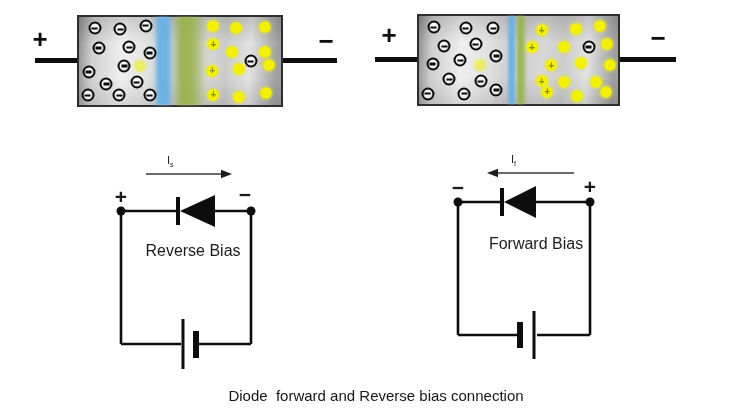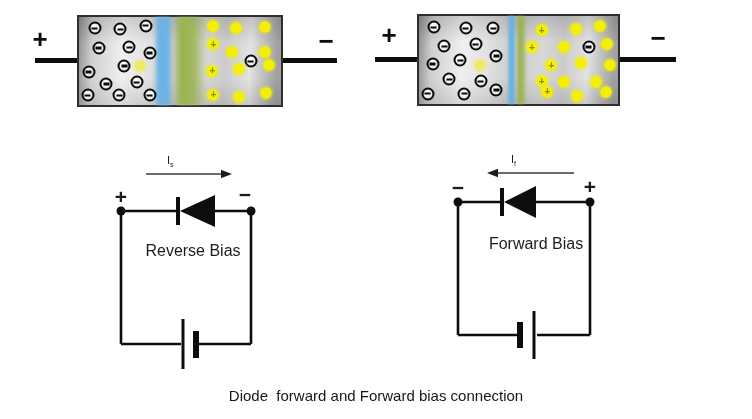--- a/index.html
+++ b/index.html
@@ -248,15 +248,15 @@
     <text x="96" y="104" font-size="16" text-anchor="middle">Forward Bias</text>
 
     <line x1="18" y1="57" x2="18" y2="190" stroke="#0d0d0d" stroke-width="2.6"></line>
     <line x1="150" y1="57" x2="150" y2="190" stroke="#0d0d0d" stroke-width="2.6"></line>
     <line x1="18" y1="190" x2="77" y2="190" stroke="#0d0d0d" stroke-width="2.6"></line>
     <line x1="80" y1="177" x2="80" y2="203" stroke="#0d0d0d" stroke-width="6"></line>
     <line x1="94" y1="166" x2="94" y2="214" stroke="#0d0d0d" stroke-width="3"></line>
     <line x1="97" y1="190" x2="150" y2="190" stroke="#0d0d0d" stroke-width="2.6"></line>
   </svg>
 
-  <div class="caption">Diode  forward and Forward bias connection</div>
+  <div class="caption">Diode  forward and Reverse bias connection</div>
 
 </div>
 
 </body></html>

